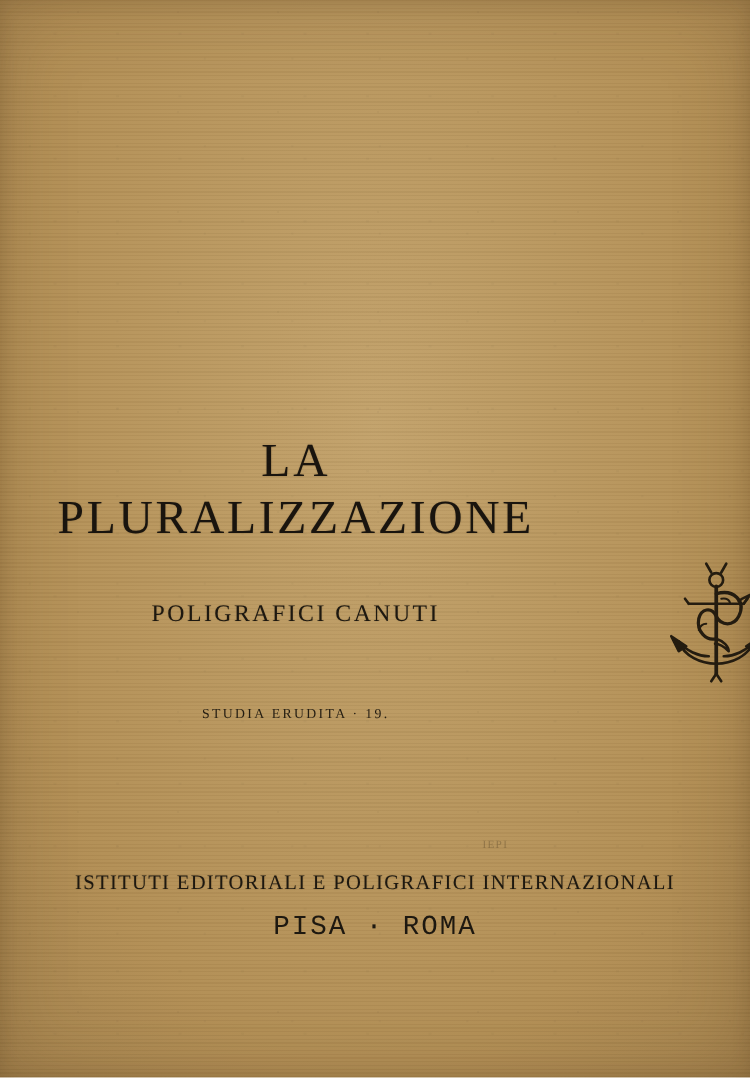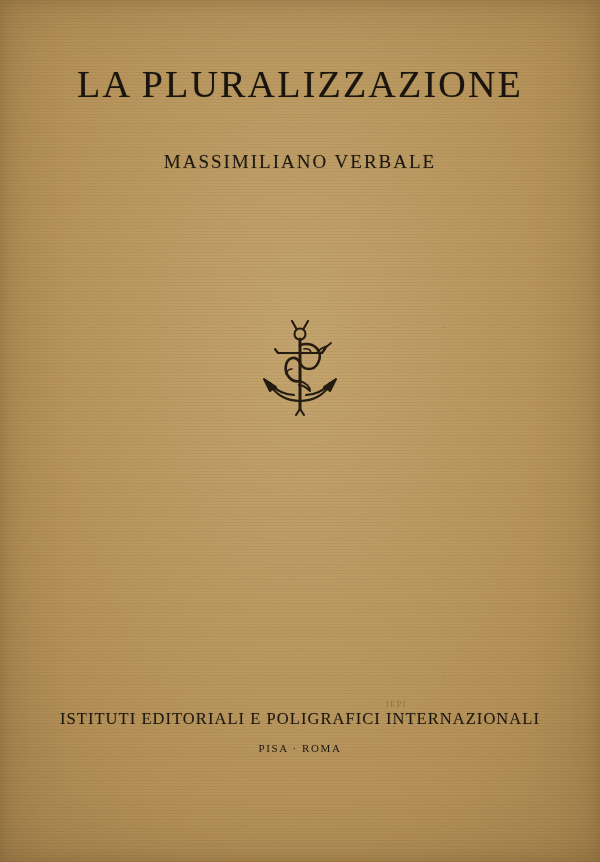--- a/index.html
+++ b/index.html
@@ -57,21 +57,20 @@
       inset 0 0 60px rgba(90,65,30,0.25),
       inset 0 0 14px rgba(70,50,22,0.18);
   }
 
   .content {
     position: relative;
     z-index: 3;
     width: 100%;
     height: 100%;
     display: flex;
-    flex-direction: column;
     align-items: center;
     box-sizing: border-box;
     padding-top: 62px;
     gap: 48px;
   }
 
   .title-block {
     width: 100%;
     text-align: center;
   }
@@ -137,29 +136,30 @@
     text-align: center;
   }
   .publisher {
     font-size: 16.5px;
     letter-spacing: 1.05px;
     color: #1d1810;
     text-shadow: 0 0 1px rgba(30,22,12,0.25);
   }
   .cities {
     margin-top: 13px;
-    font-size: 11px;
+    font-size: 22px;
     letter-spacing: 1.6px;
     color: #1d1810;
+    font-family: Liberation Mono, monospace;
   }
 
   .faint-mark {
     position: absolute;
     left: 386px;
-    bottom: 153px;
+    bottom: 182px;
     font-size: 9px;
     letter-spacing: 1px;
     color: rgba(60,45,25,0.30);
     text-align: center;
   }
 </style>
 </head>
 <body>
 
 <div class="book-cover">
@@ -167,22 +167,23 @@
   <div class="edge-shade"></div>
 
   <div class="content">
 
     <div class="title-block">
       <h1 class="main-title">
         <span class="line1">LA PLURALIZZAZIONE</span>
       </h1>
 
 
-      <div class="author">MASSIMILIANO VERBALE</div>
-
+      <div class="author">POLIGRAFICI CANUTI</div>
+
+      <div class="series">STUDIA ERUDITA · 19.</div>
     </div>
 
     <div class="logo-wrap">
       <svg width="104" height="136" viewBox="0 0 104 136">
         <g fill="none" stroke="#241c10" stroke-width="2.1" stroke-linecap="round" stroke-linejoin="round">
 
           <path d="M52 34 L52 104" stroke-width="3"></path>
 
           <path d="M30 48 L74 48"></path>
           <path d="M30 48 L27 44 M74 48 L77 44"></path>

